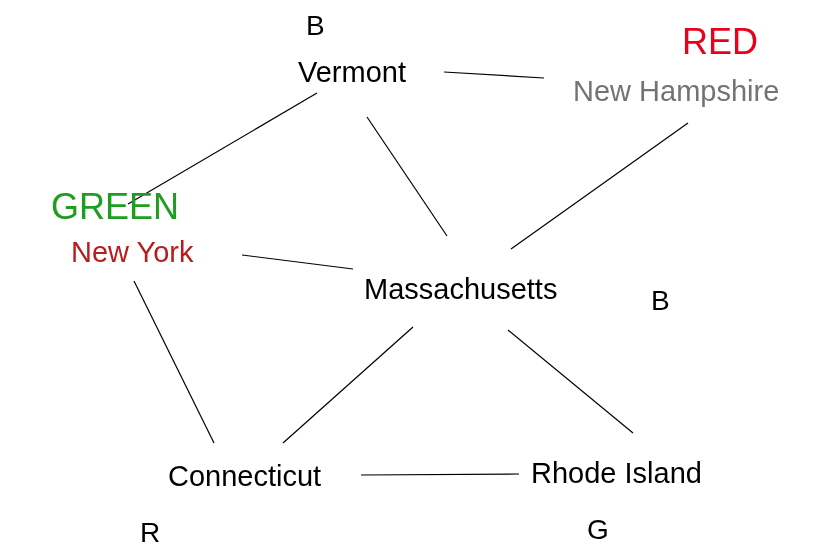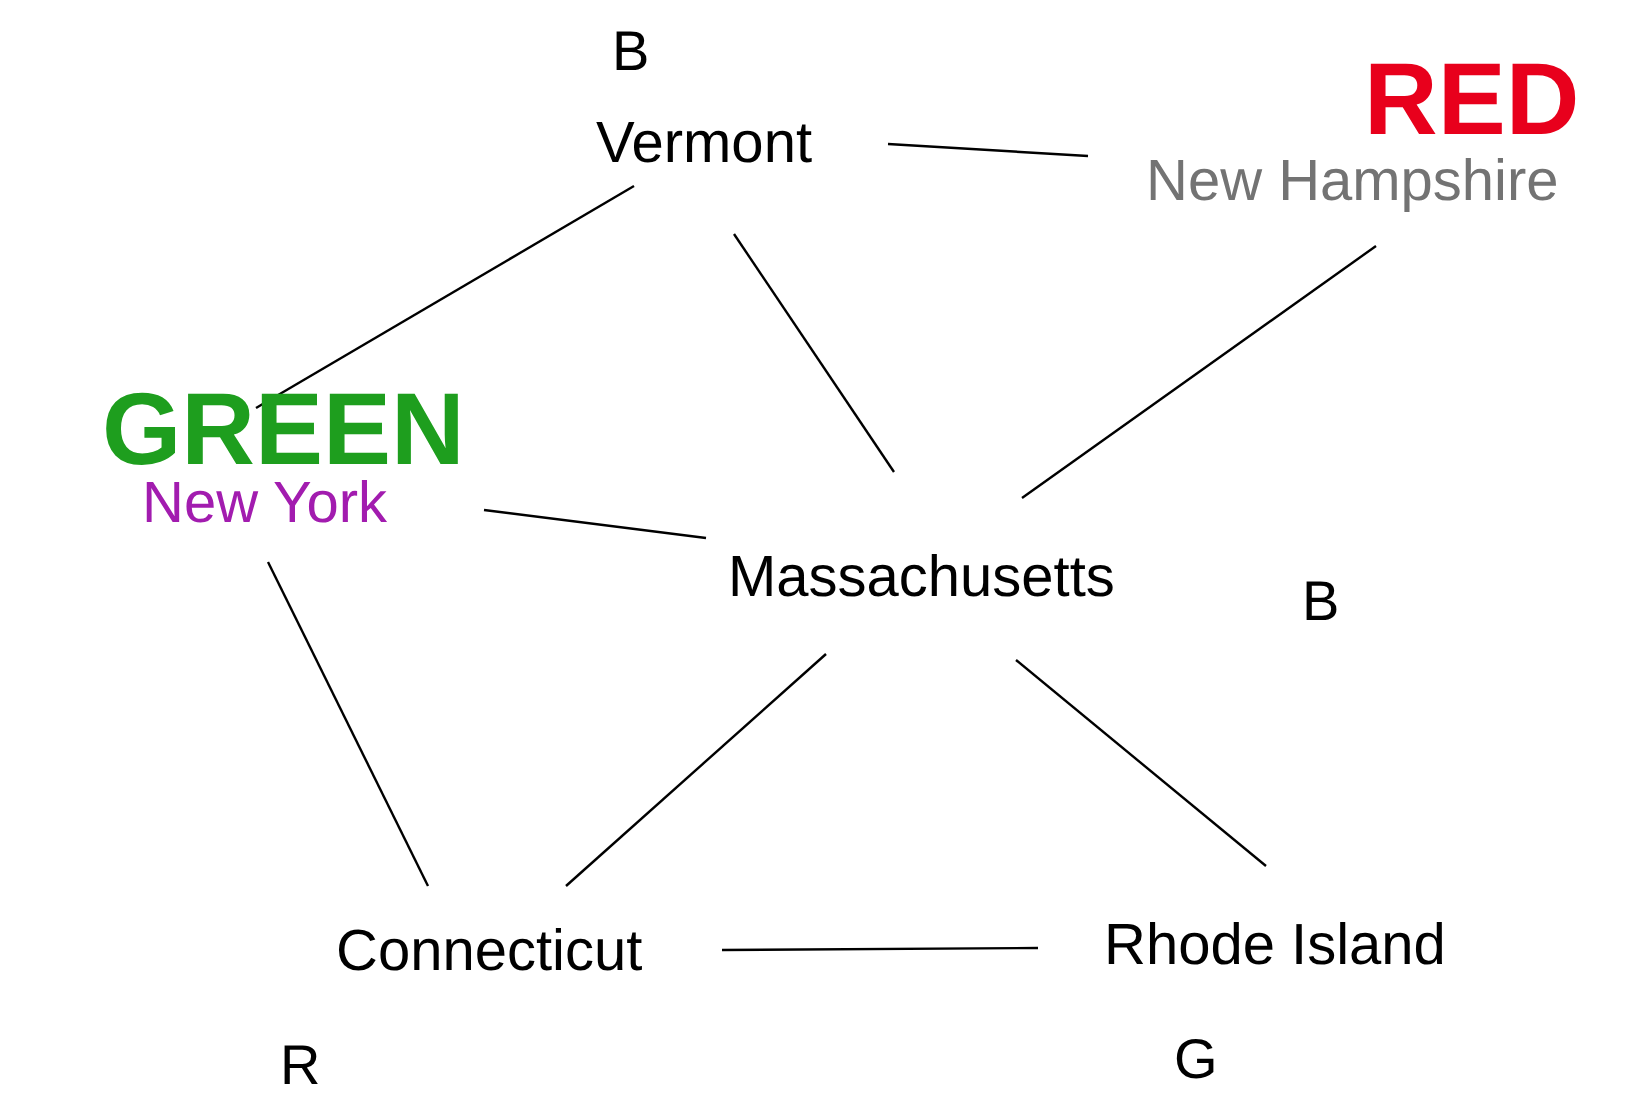--- a/index.html
+++ b/index.html
@@ -2,21 +2,21 @@
 <html><head>
   <meta charset="utf-8">
   <style>
     html, body { margin: 0; padding: 0; background: #ffffff; }
     body { width: 822px; height: 557px; position: relative; overflow: hidden;
            font-family: "Liberation Sans", sans-serif; }
     svg.edges { position: absolute; left: 0; top: 0; }
     .lbl { position: absolute; white-space: nowrap; line-height: 1; }
     .state { font-size: 29px; color: #000; }
     .mark { font-size: 28px; color: #000; }
-    .big { font-size: 51px; font-weight: bold; }
+    .big { font-size: 36px; }
   </style>
 </head>
 <body>
 
 <svg class="edges" width="822" height="557">
   <g stroke="#000" stroke-width="1.2">
     <line x1="444" y1="72" x2="544" y2="78"></line>
     <line x1="317" y1="93" x2="128" y2="204"></line>
     <line x1="367" y1="117" x2="447" y2="236"></line>
     <line x1="688" y1="123" x2="511" y2="249"></line>
@@ -30,16 +30,16 @@
 
 <span class="lbl mark" style="left:306px;top:12px;">B</span>
 <span class="lbl mark big" style="left:682px;top:24px;color:#e8001c;">RED</span>
 <span class="lbl mark big" style="left:13px;top:189px;color:#1e9e1e;margin-left:38px;">GREEN</span>
 <span class="lbl mark" style="left:651px;top:287px;">B</span>
 <span class="lbl mark" style="left:140px;top:519px;">R</span>
 <span class="lbl mark" style="left:587px;top:516px;">G</span>
 
 <span class="lbl state" style="left:298px;top:58px;text-align:right;">Vermont</span>
 <span class="lbl state" style="left:573px;top:77px;color:#737373;">New Hampshire</span>
-<span class="lbl state" style="left:71px;top:238px;color:#a21caf;">New York</span>
+<span class="lbl state" style="left:71px;top:238px;color:#b91c1c;">New York</span>
 <span class="lbl state" style="left:364px;top:275px;">Massachusetts</span>
 <span class="lbl state" style="left:168px;top:462px;">Connecticut</span>
-<span class="lbl state" style="left:531px;top:459px;margin-left:21px;">Rhode Island</span>
+<span class="lbl state" style="left:531px;top:459px;">Rhode Island</span>
 
 </body></html>

